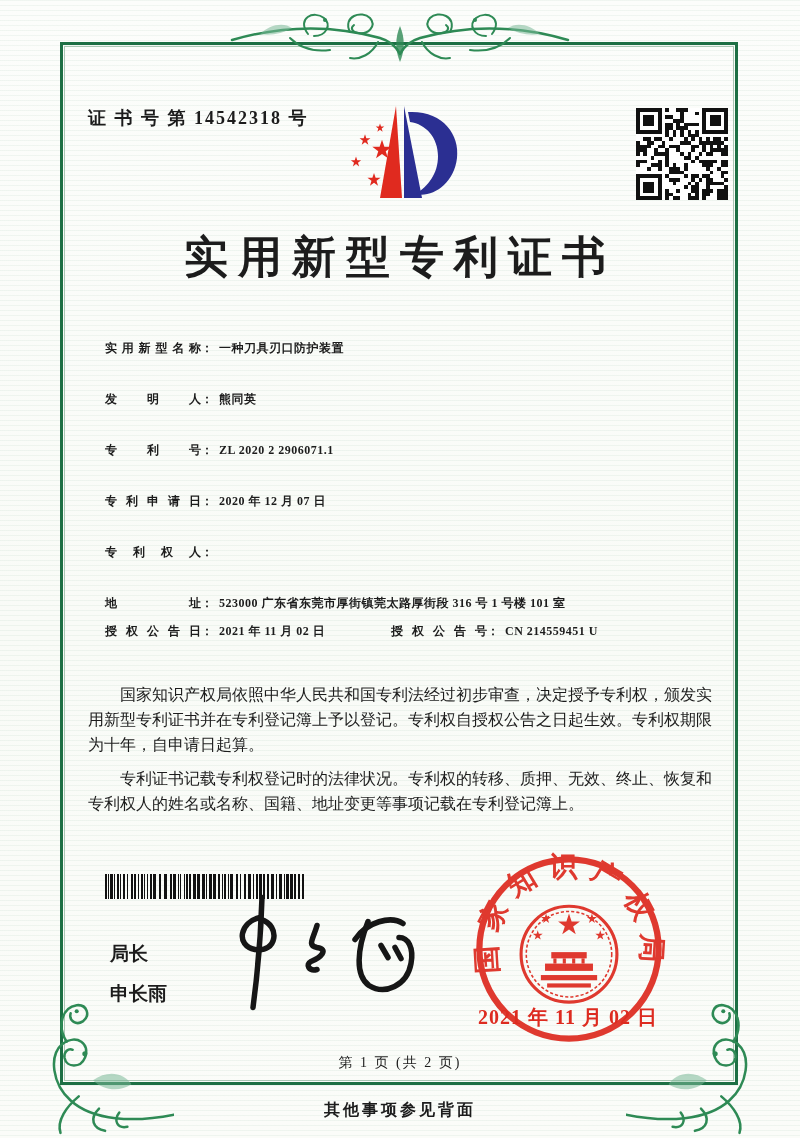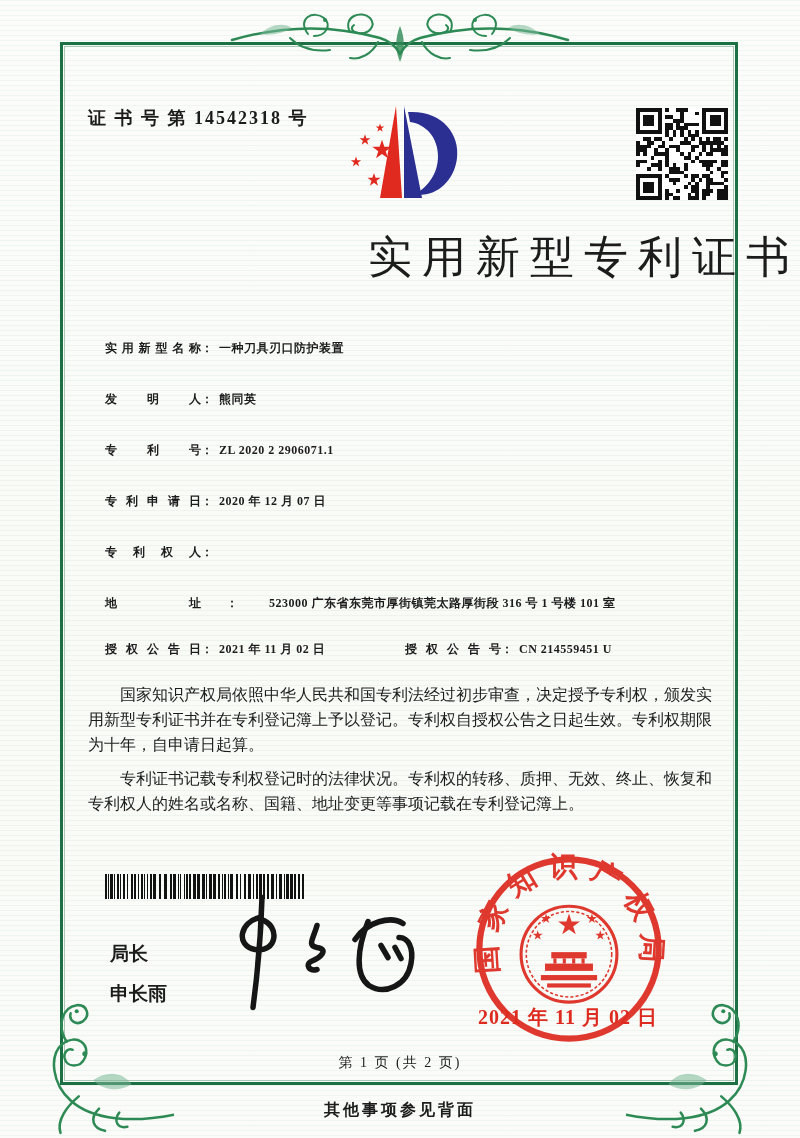--- a/index.html
+++ b/index.html
@@ -35,33 +35,33 @@
   .fill-g{fill:#7ab897;opacity:.55;}
   .dot-g{fill:var(--ornament-green);}
 
   
   .cert-no{position:absolute;left:88px;top:106px;font-size:18px;font-weight:700;letter-spacing:2px;text-align:right;}
   .logo{position:absolute;left:338px;top:98px;width:130px;height:112px;}
   .qr{position:absolute;left:636px;top:108px;width:92px;height:92px;background:#fff;}
 
   
   .title{
-    position:absolute;left:0;right:0;top:228px;text-align:right;
-    font-size:44px;font-weight:400;letter-spacing:10px;
+    position:absolute;left:0;right:0;top:228px;text-align:center;
+    font-size:44px;font-weight:700;letter-spacing:10px;
   }
 
   
   .fields{position:absolute;left:105px;top:336px;right:82px;font-size:12px;}
   .field-row{display:flex;align-items:flex-start;margin-bottom:27px;line-height:24px;font-weight:600;}
-  .field-row.addr{margin-bottom:22px;gap:25px;}
+  .field-row.addr{margin-bottom:4px;}
   .flabel{display:inline-block;width:96px;text-align:justify;text-align-last:justify;flex:none;}
   .fcolon{flex:none;width:18px;}
   .fvalue{flex:1;letter-spacing:.5px;}
   .gval1{flex:none;width:172px;letter-spacing:.5px;}
-  .flabel2{display:inline-block;width:96px;text-align:justify;text-align-last:justify;flex:none;margin-left:14px;}
+  .flabel2{display:inline-block;width:96px;text-align:justify;text-align-last:justify;flex:none;}
 
   
   .paras{position:absolute;left:88px;top:682px;width:628px;font-size:16px;line-height:25px;font-weight:500;}
   .paras p{margin:0;text-indent:2em;}
   .paras p + p{margin-top:9px;}
 
   
   .barcode{position:absolute;left:105px;top:874px;width:200px;height:25px;}
   .signer{position:absolute;left:110px;top:934px;font-size:19px;font-weight:700;line-height:40px;}
   .signature{position:absolute;left:205px;top:886px;width:240px;height:128px;}

